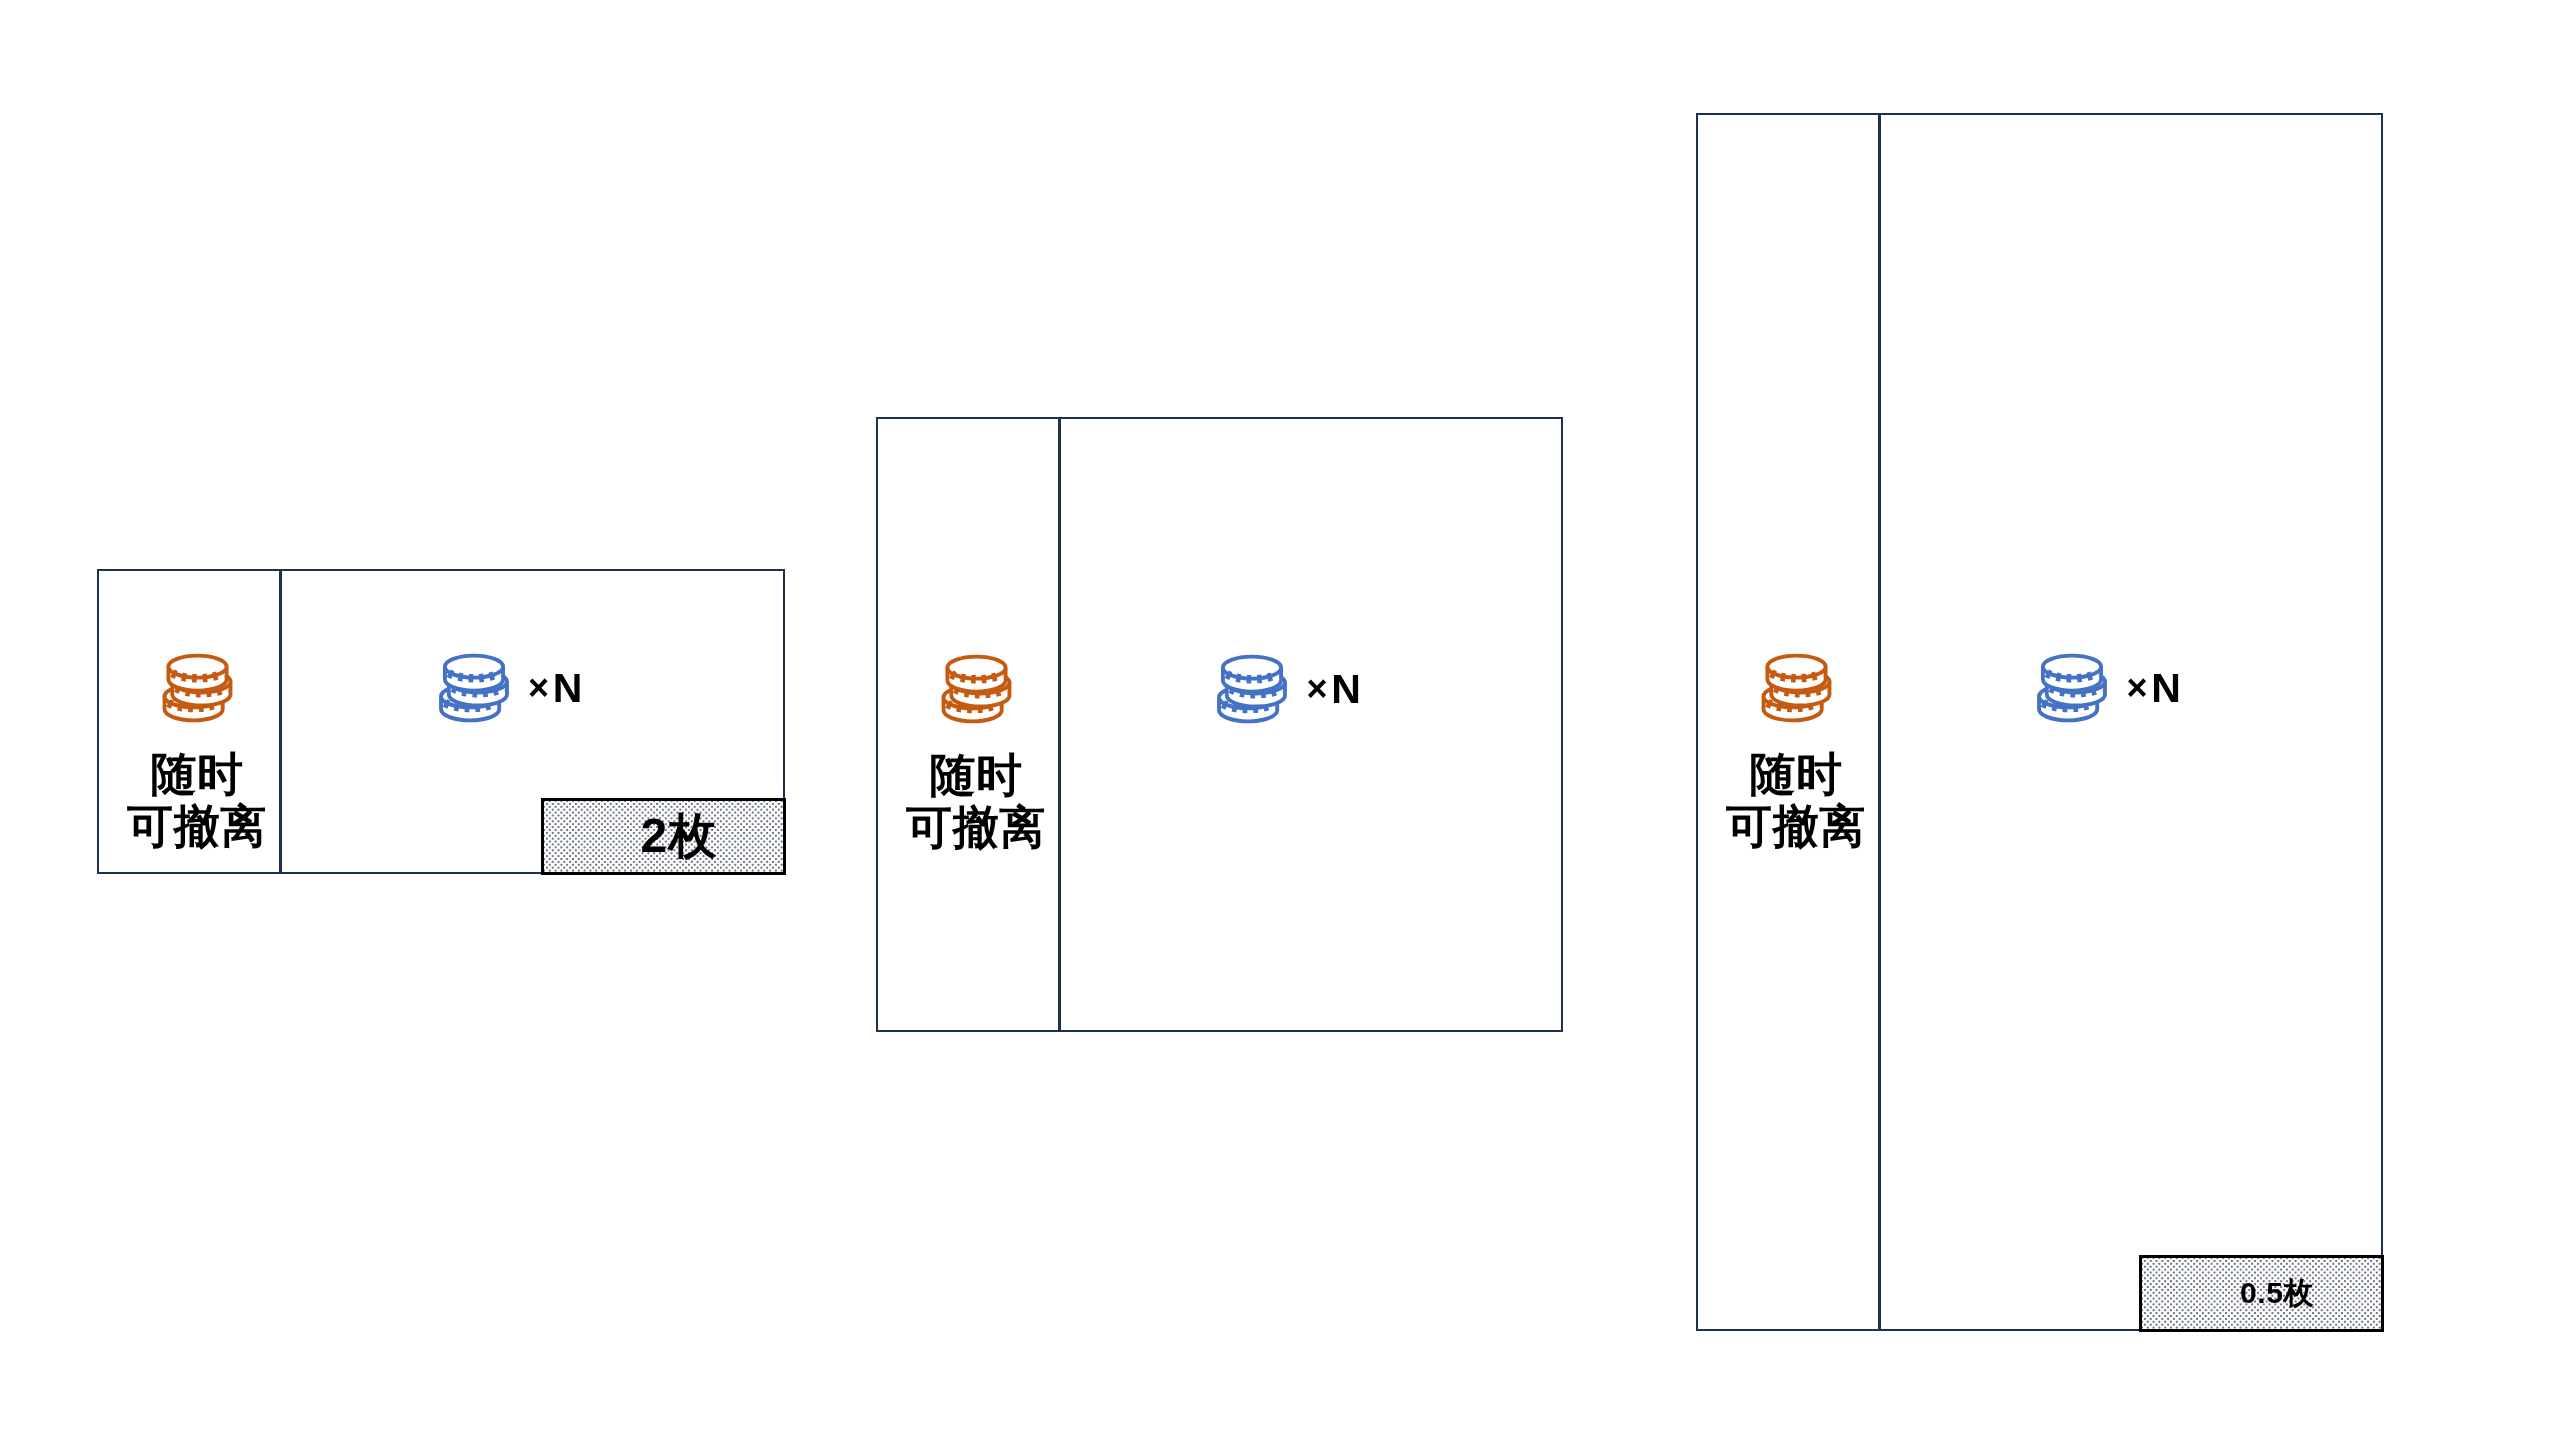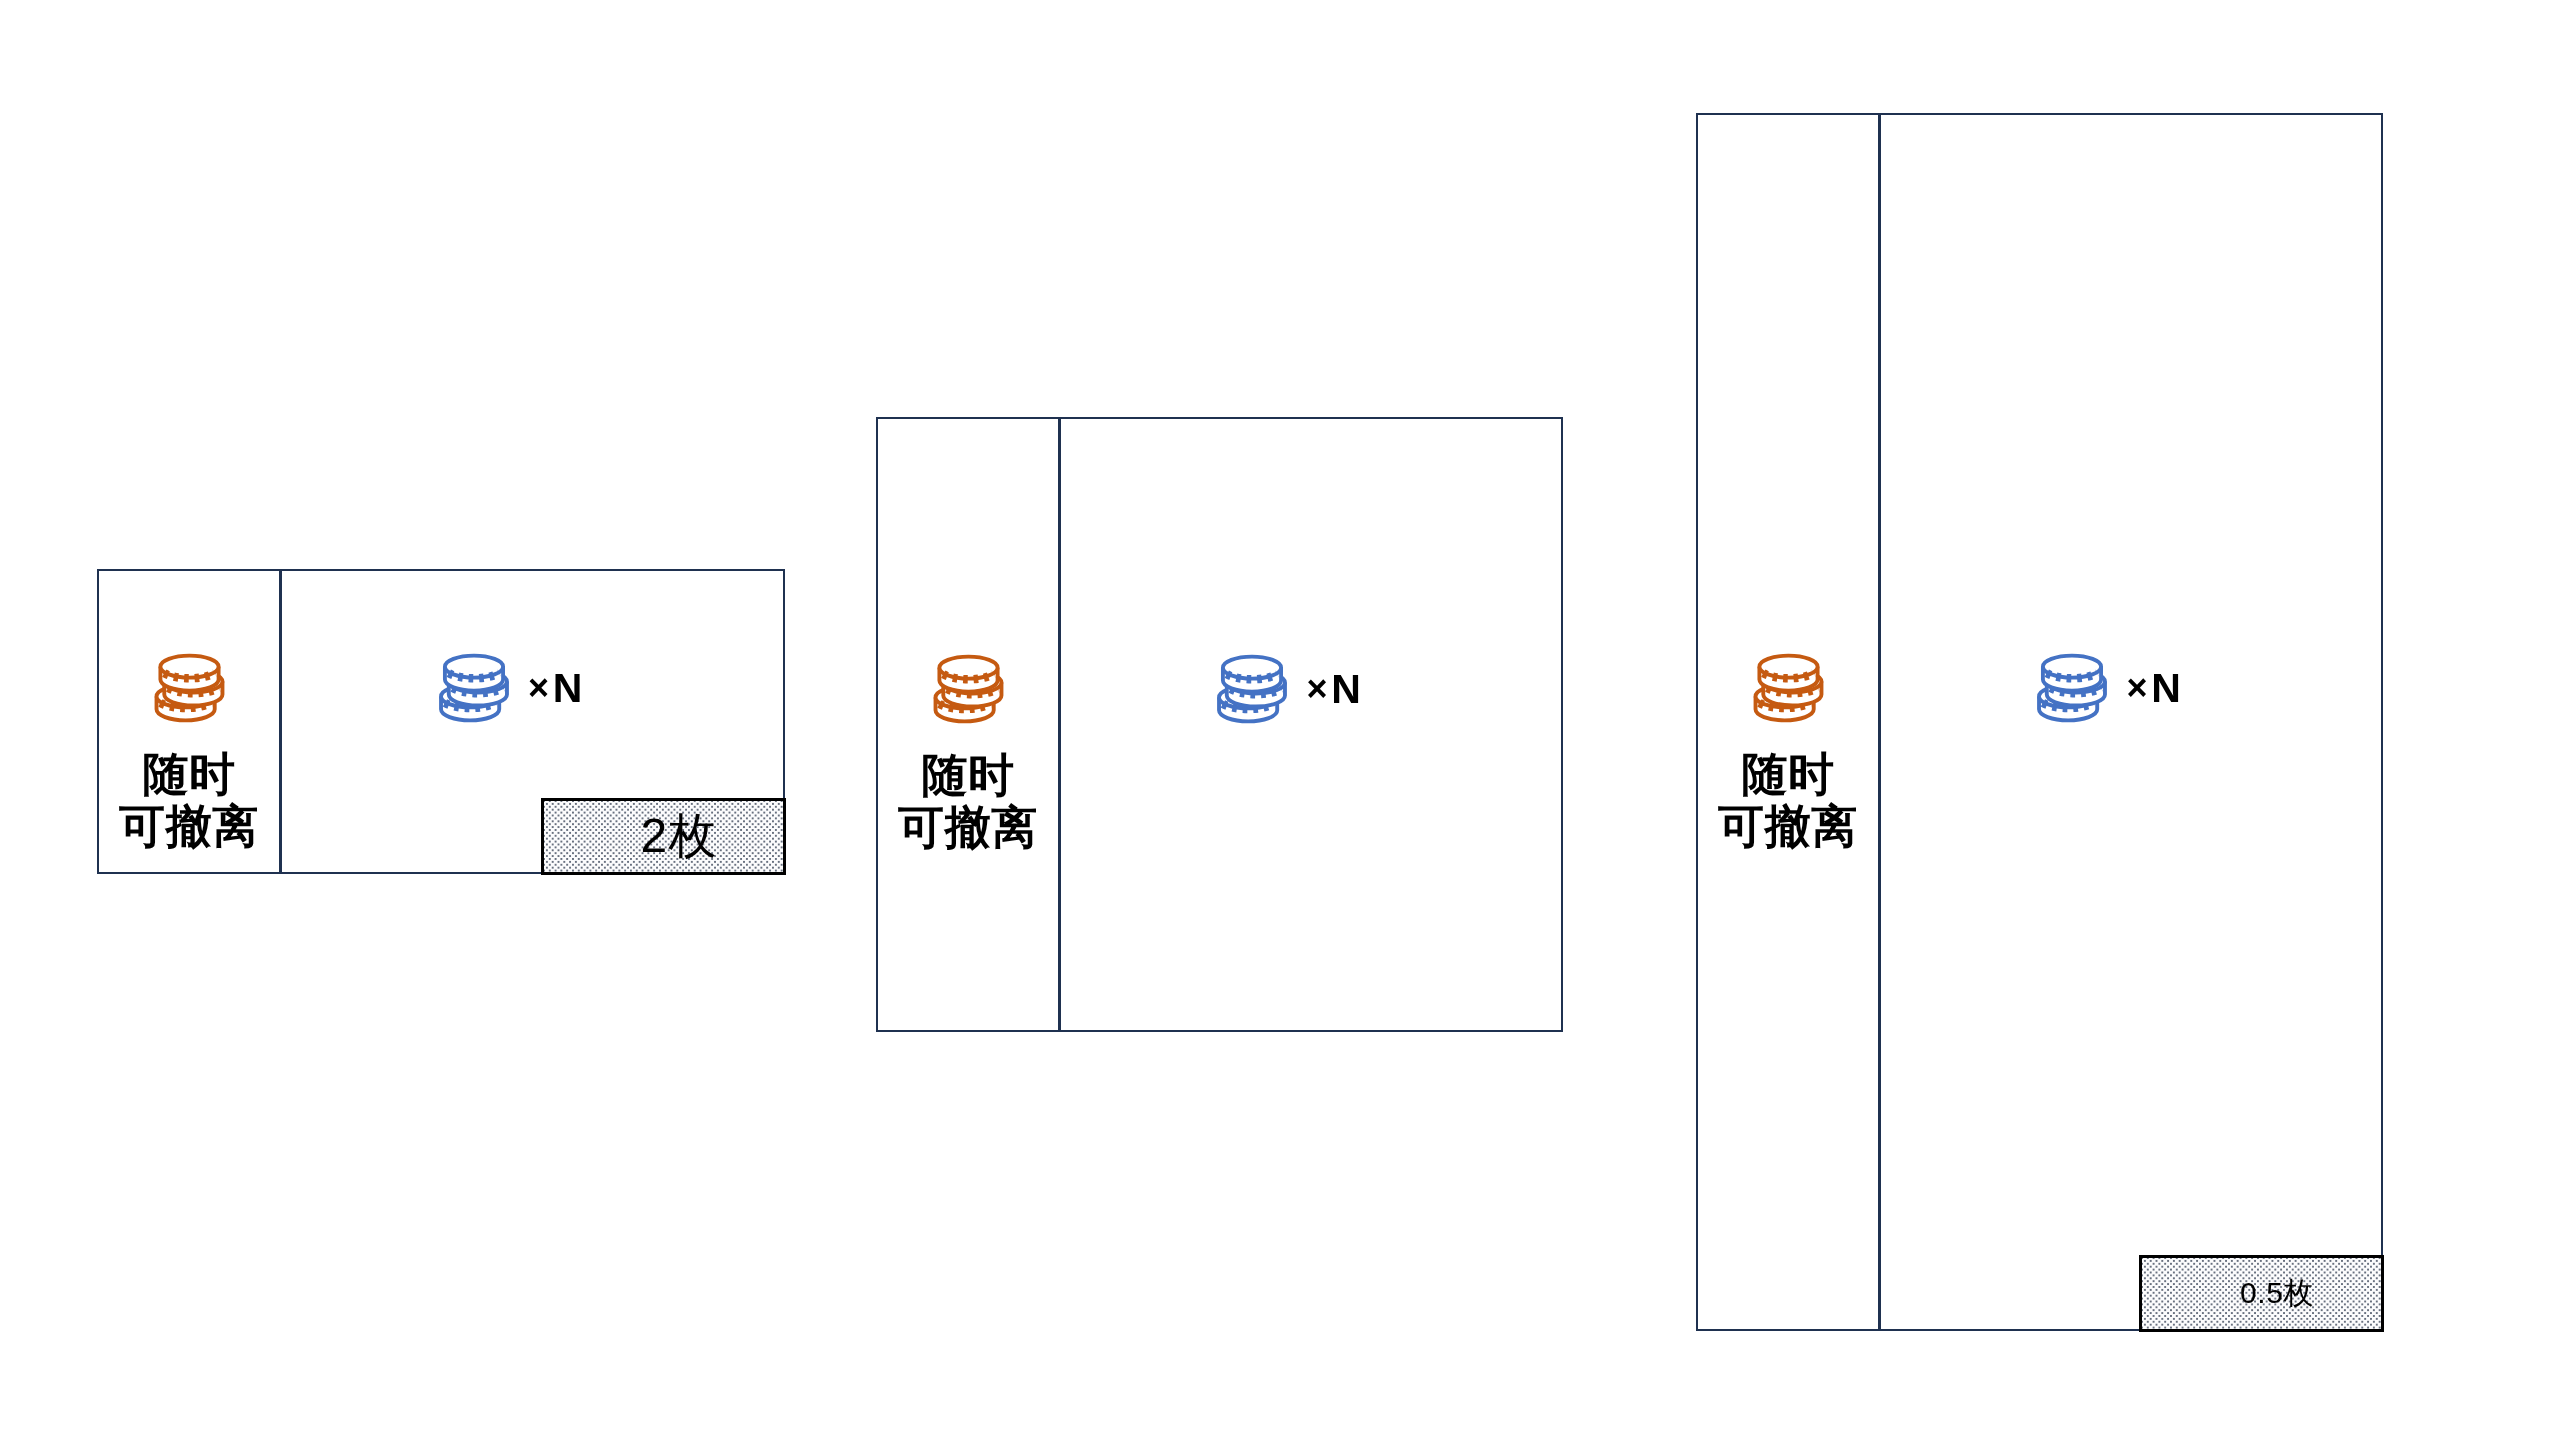--- a/index.html
+++ b/index.html
@@ -31,21 +31,21 @@
   .b1{left:97px;top:569px;width:688px;height:305px;}
   .b2{left:876px;top:417px;width:687px;height:615px;}
   .b3{left:1696px;top:113px;width:687px;height:1218px;}
 
   .divider{
     position:absolute;top:0;bottom:0;left:180px;width:2.6px;
     background:var(--box-border);
   }
 
   
-  .left-col{position:absolute;left:0;top:0;bottom:0;width:180px;}
+  .left-col{position:absolute;left:8px;top:0;bottom:0;width:180px;}
   .left-content{
     position:absolute;left:0;right:0;
     display:flex;flex-direction:column;align-items:center;gap:26px;
   }
   .b1 .left-content{top:82px;}
   .b2 .left-content{top:235px;}
   .b3 .left-content{top:538px;}
 
   .withdraw-label{
     font-size:46px;font-weight:700;line-height:1.12;
@@ -79,21 +79,21 @@
     width:245px;height:77px;
     border:3.2px solid var(--badge-border);
     background-color:var(--badge-bg);
     background-image:
       radial-gradient(circle,var(--badge-dot) 0.9px,transparent 1.1px),
       radial-gradient(circle,var(--badge-dot) 0.9px,transparent 1.1px);
     background-size:5.8px 5.8px;
     background-position:0 0,2.9px 2.9px;
     display:flex;align-items:center;justify-content:center;
   }
-  .badge-text{font-size:48px;font-weight:400;color:var(--text);letter-spacing:1.3px;margin-left:32px;}
+  .badge-text{font-size:48px;font-weight:700;color:var(--text);letter-spacing:1.3px;margin-left:32px;}
   .b3 .badge-text{font-size:30px;letter-spacing:0.6px;}
 </style>
 </head>
 <body>
 
 <svg width="0" height="0" style="position:absolute" aria-hidden="true">
   <defs>
     <g id="coin-stack">
 
       <g transform="translate(2,46)">

